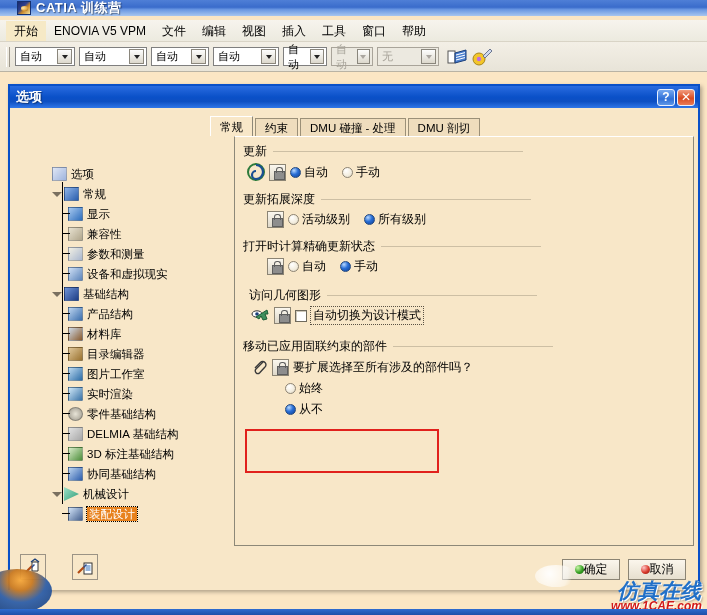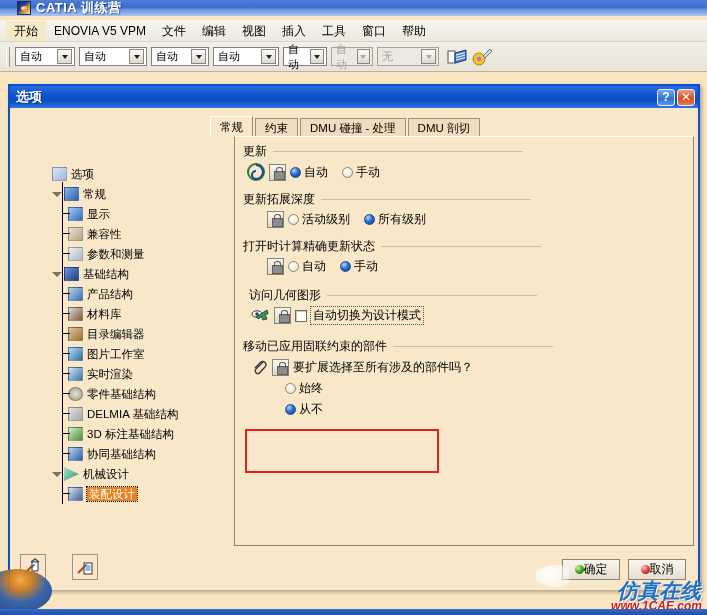--- a/index.html
+++ b/index.html
@@ -416,20 +416,24 @@
             <span class="ico" style="background:linear-gradient(135deg,#a7c8ef,#2f6fbd);"></span>
             <span class="lbl">显示</span>
           </div>
           <div class="node lvl2 child">
             <span class="ico" style="background:linear-gradient(135deg,#e8e2d0,#b0a68c);"></span>
             <span class="lbl">兼容性</span>
           </div>
           <div class="node lvl2 child">
             <span class="ico" style="background:linear-gradient(135deg,#f2f0e4,#a9b7cf);"></span>
             <span class="lbl">参数和测量</span>
+          </div>
+          <div class="node lvl2 child">
+            <span class="ico" style="background:linear-gradient(135deg,#cfe0f5,#5d85bb);"></span>
+            <span class="lbl">设备和虚拟现实</span>
           </div>
 
           <div class="node lvl1">
             <span class="expander minus"></span>
             <span class="ico" style="background:linear-gradient(135deg,#6f93d6,#1f3f86);"></span>
             <span class="lbl">基础结构</span>
           </div>
 
           <div class="node lvl2 child">
             <span class="ico" style="background:linear-gradient(135deg,#bcd4ef,#3c6fae);"></span>

